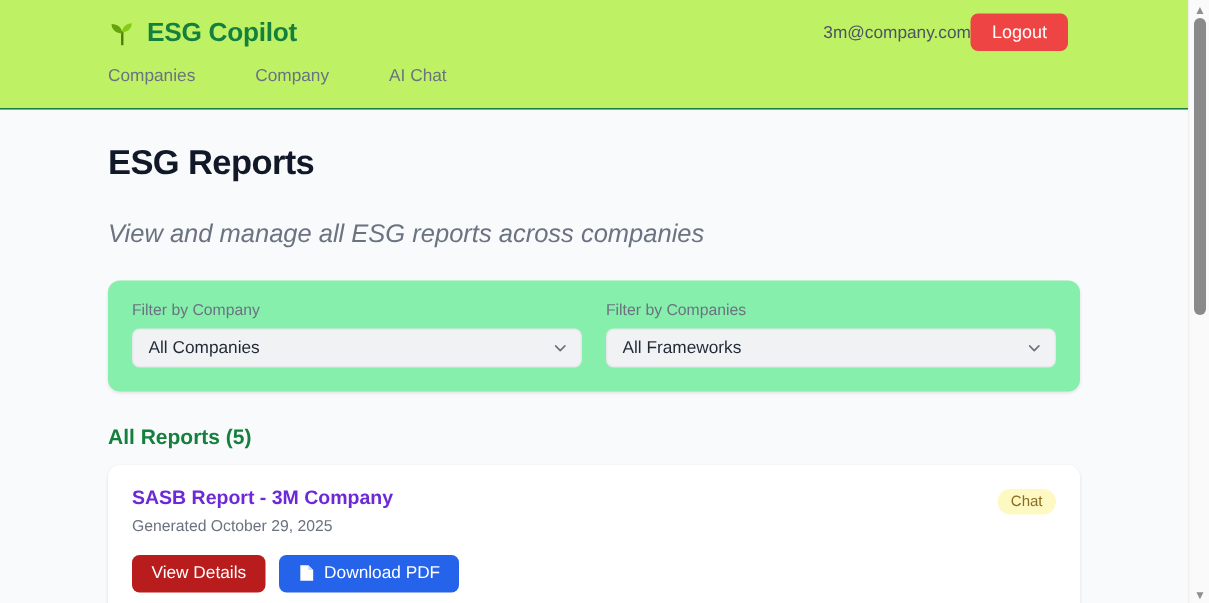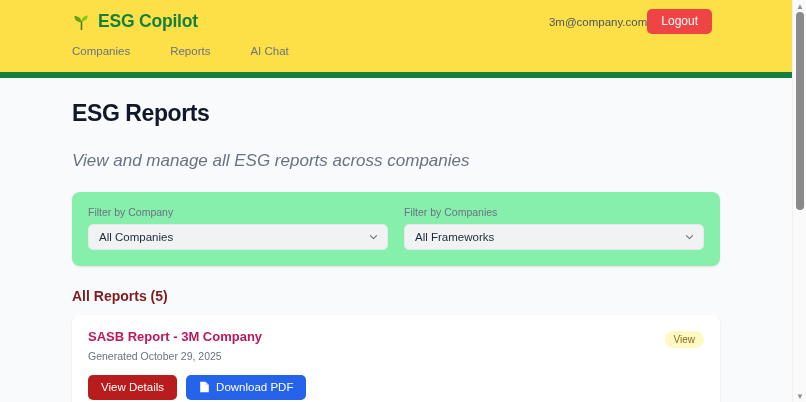--- a/index.html
+++ b/index.html
@@ -21,22 +21,22 @@
     position: absolute;
     top: 0; left: 0;
     width: 792px;
     height: 402px;
     overflow: hidden;
     background: #f8fafc;
   }
 
   
   .site-header {
-    background: #fde047;
-    border-bottom: 6px solid #15803d;
+    background: #bef264;
+    border-bottom: 1px solid #15803d;
     padding: 0;
   }
   .header-top {
     display: flex;
     align-items: center;
     justify-content: space-between;
     padding: 9px 24px 5px 72px;
   }
   .brand {
     display: flex;
@@ -154,37 +154,37 @@
     height: 11px;
     color: #6b7280;
   }
 
   
   .section-heading {
     margin-top: 22px;
     margin-bottom: 11px;
     font-size: 14px;
     font-weight: bold;
-    color: #7f1d1d;
+    color: #15803d;
   }
   .report-card {
     background: #ffffff;
     border-radius: 8px;
     box-shadow: 0 1px 2px rgba(16,24,40,0.06), 0 1px 3px rgba(16,24,40,0.05);
     padding: 14px 16px 16px 16px;
     margin-bottom: 14px;
     display: flex;
     align-items: flex-start;
     justify-content: space-between;
   }
   .report-main { min-width: 0; }
   .report-title {
     font-size: 13px;
     font-weight: bold;
-    color: #be185d;
+    color: #6d28d9;
   }
   .report-meta {
     font-size: 10.5px;
     color: #6b7280;
     margin-top: 6px;
   }
   .report-actions {
     display: flex;
     gap: 9px;
     margin-top: 13px;
@@ -263,21 +263,21 @@
 
       <div class="header-right">
         <span class="user-email">3m@company.com</span>
         <button class="logout-btn">Logout</button>
       </div>
 
     </div>
 
     <nav class="nav-row">
       <span class="nav-item">Companies</span>
-      <span class="nav-item">Reports</span>
+      <span class="nav-item">Company</span>
       <span class="nav-item">AI Chat</span>
     </nav>
   </header>
 
   <main class="page">
 
     <h1 class="page-title">ESG Reports</h1>
     <p class="page-subtitle">View and manage all ESG reports across companies</p>
 
     <section class="filter-panel">
@@ -321,21 +321,21 @@
               </button>
               <button class="btn btn-download">
                 <svg class="doc-icon" viewBox="0 0 12 14">
                   <path d="M1 1 h6.2 L11 4.6 V13 H1 Z" fill="#ffffff"></path>
                   <path d="M7.2 1 V4.6 H11" fill="#cdd9fb"></path>
                 </svg>
                 <span>Download PDF</span>
               </button>
             </div>
           </div>
-          <span class="status-badge">View</span>
+          <span class="status-badge">Chat</span>
         </div>
         <div class="report-card"></div>
       </div>
 
   </main>
 </div>
 
 <div id="scrollbar">
   <div id="scroll-up">▲</div>
   <div id="scroll-thumb"></div>

